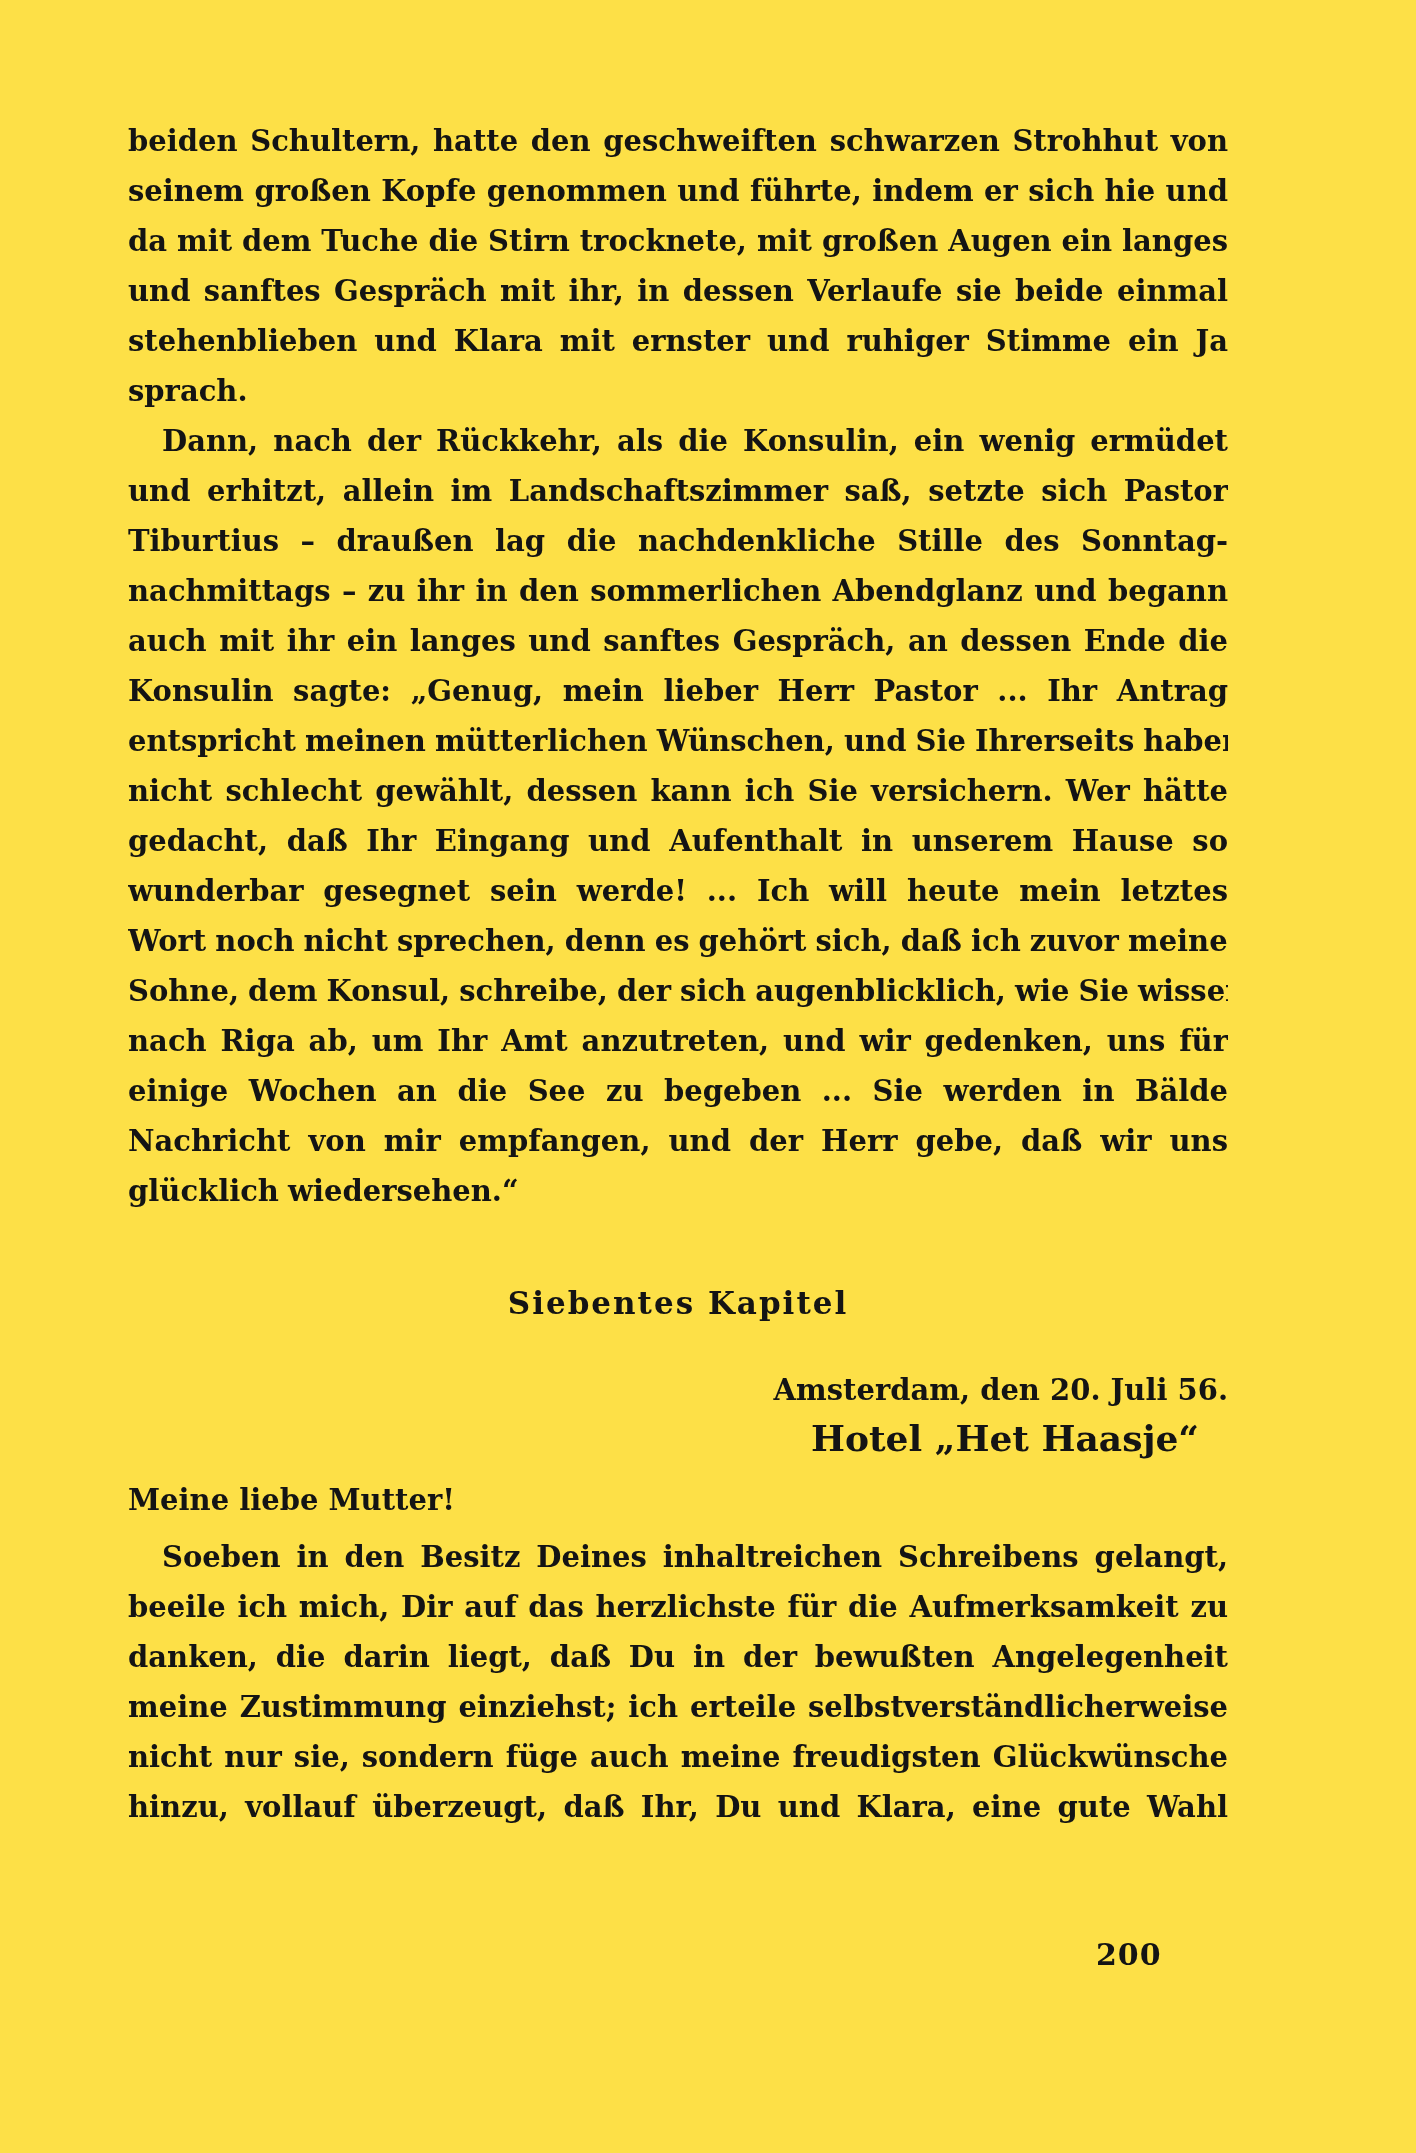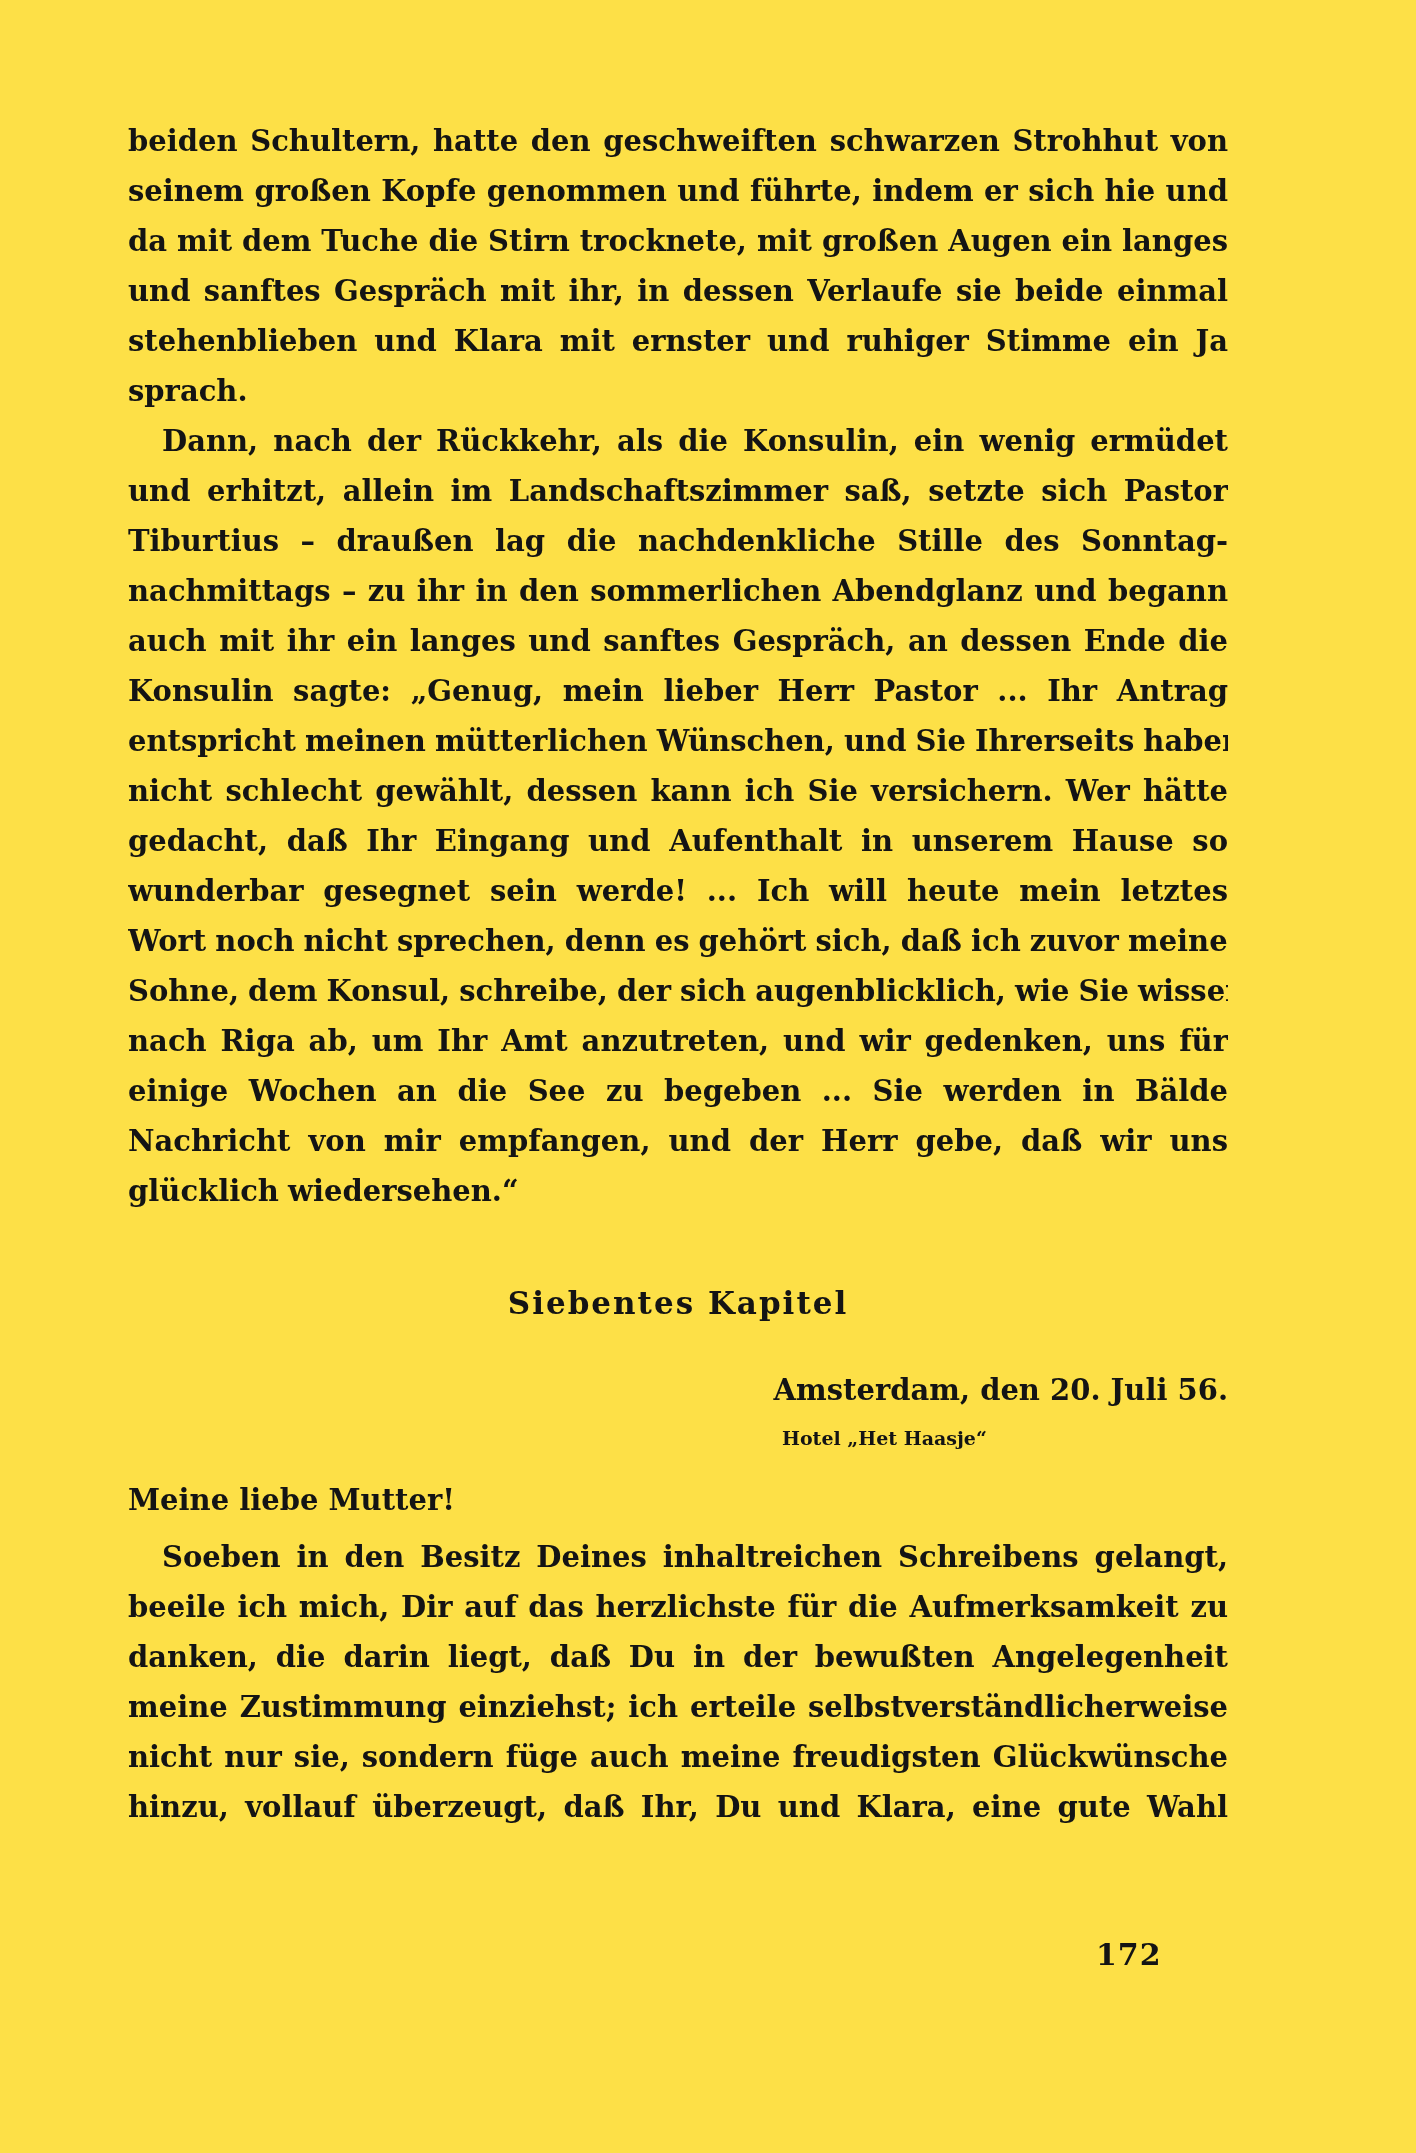--- a/index.html
+++ b/index.html
@@ -51,23 +51,23 @@
     margin-top: 40px;
     margin-left: auto;
     width: 486px;
   }
   .dateline {
     font-size: 29px;
     line-height: 48px;
     text-align: right;
   }
   .hotelline {
-    font-size: 19px;
+    font-size: 36px;
     line-height: 48px;
-    text-align: left;
+    text-align: center;
     padding-left: 40px;
   }
   .salutation {
     margin-top: 14px;
     font-size: 29px;
     line-height: 48px;
     text-align: left;
   }
   .letter-body { margin-top: 8px; }
   .pagenum {
@@ -127,14 +127,14 @@
         <div class="line indent">Soeben in den Besitz Deines inhaltreichen Schreibens gelangt,</div>
         <div class="line">beeile ich mich, Dir auf das herzlichste für die Aufmerksamkeit zu</div>
         <div class="line">danken, die darin liegt, daß Du in der bewußten Angelegenheit</div>
         <div class="line">meine Zustimmung einziehst; ich erteile selbstverständlicherweise</div>
         <div class="line">nicht nur sie, sondern füge auch meine freudigsten Glückwünsche</div>
         <div class="line">hinzu, vollauf überzeugt, daß Ihr, Du und Klara, eine gute Wahl</div>
       </section>
 
   </main>
 
-  <div class="pagenum">172</div>
+  <div class="pagenum">200</div>
 </div>
 
 </body></html>

